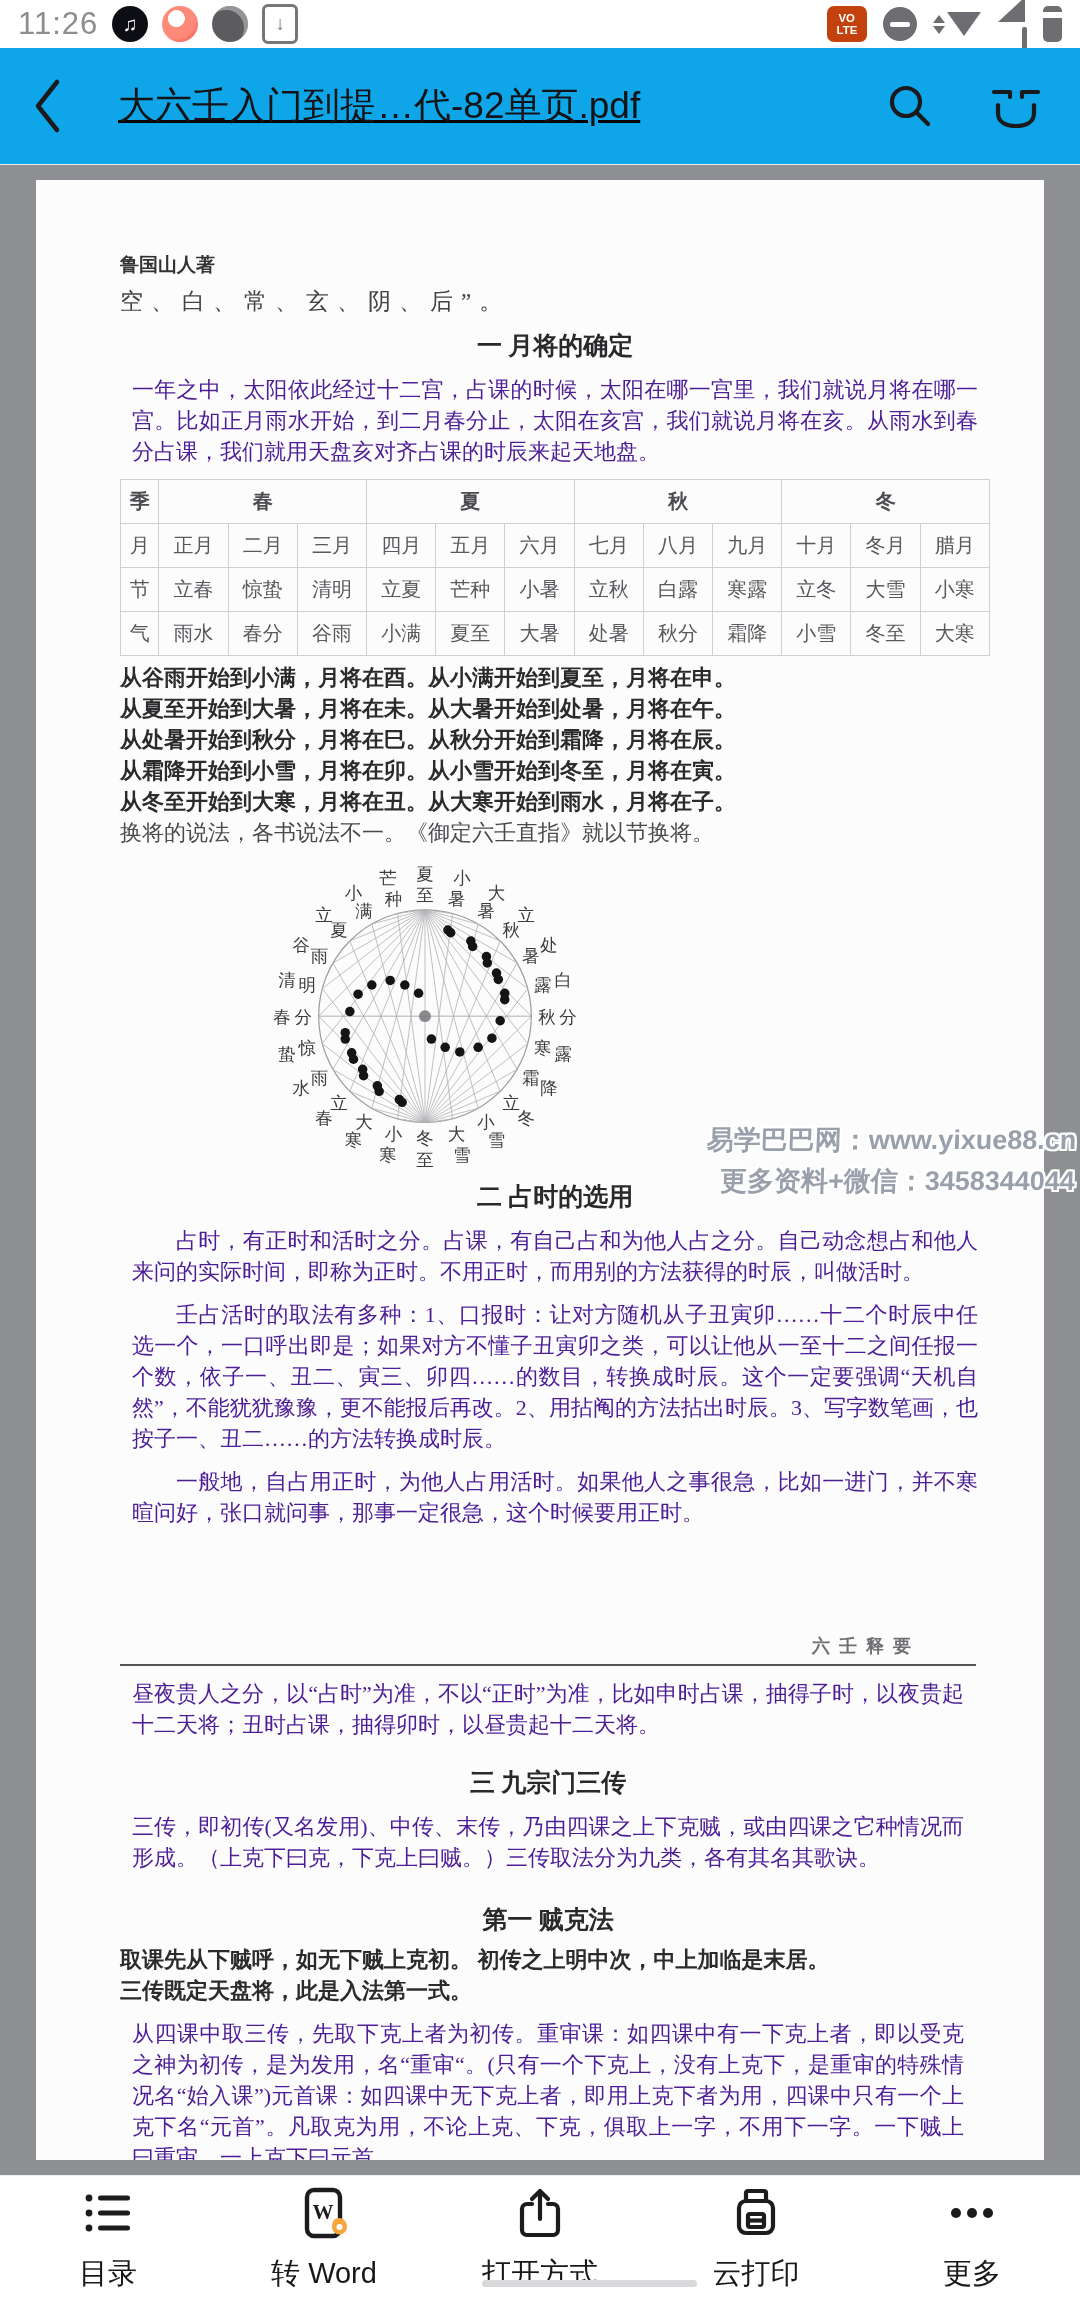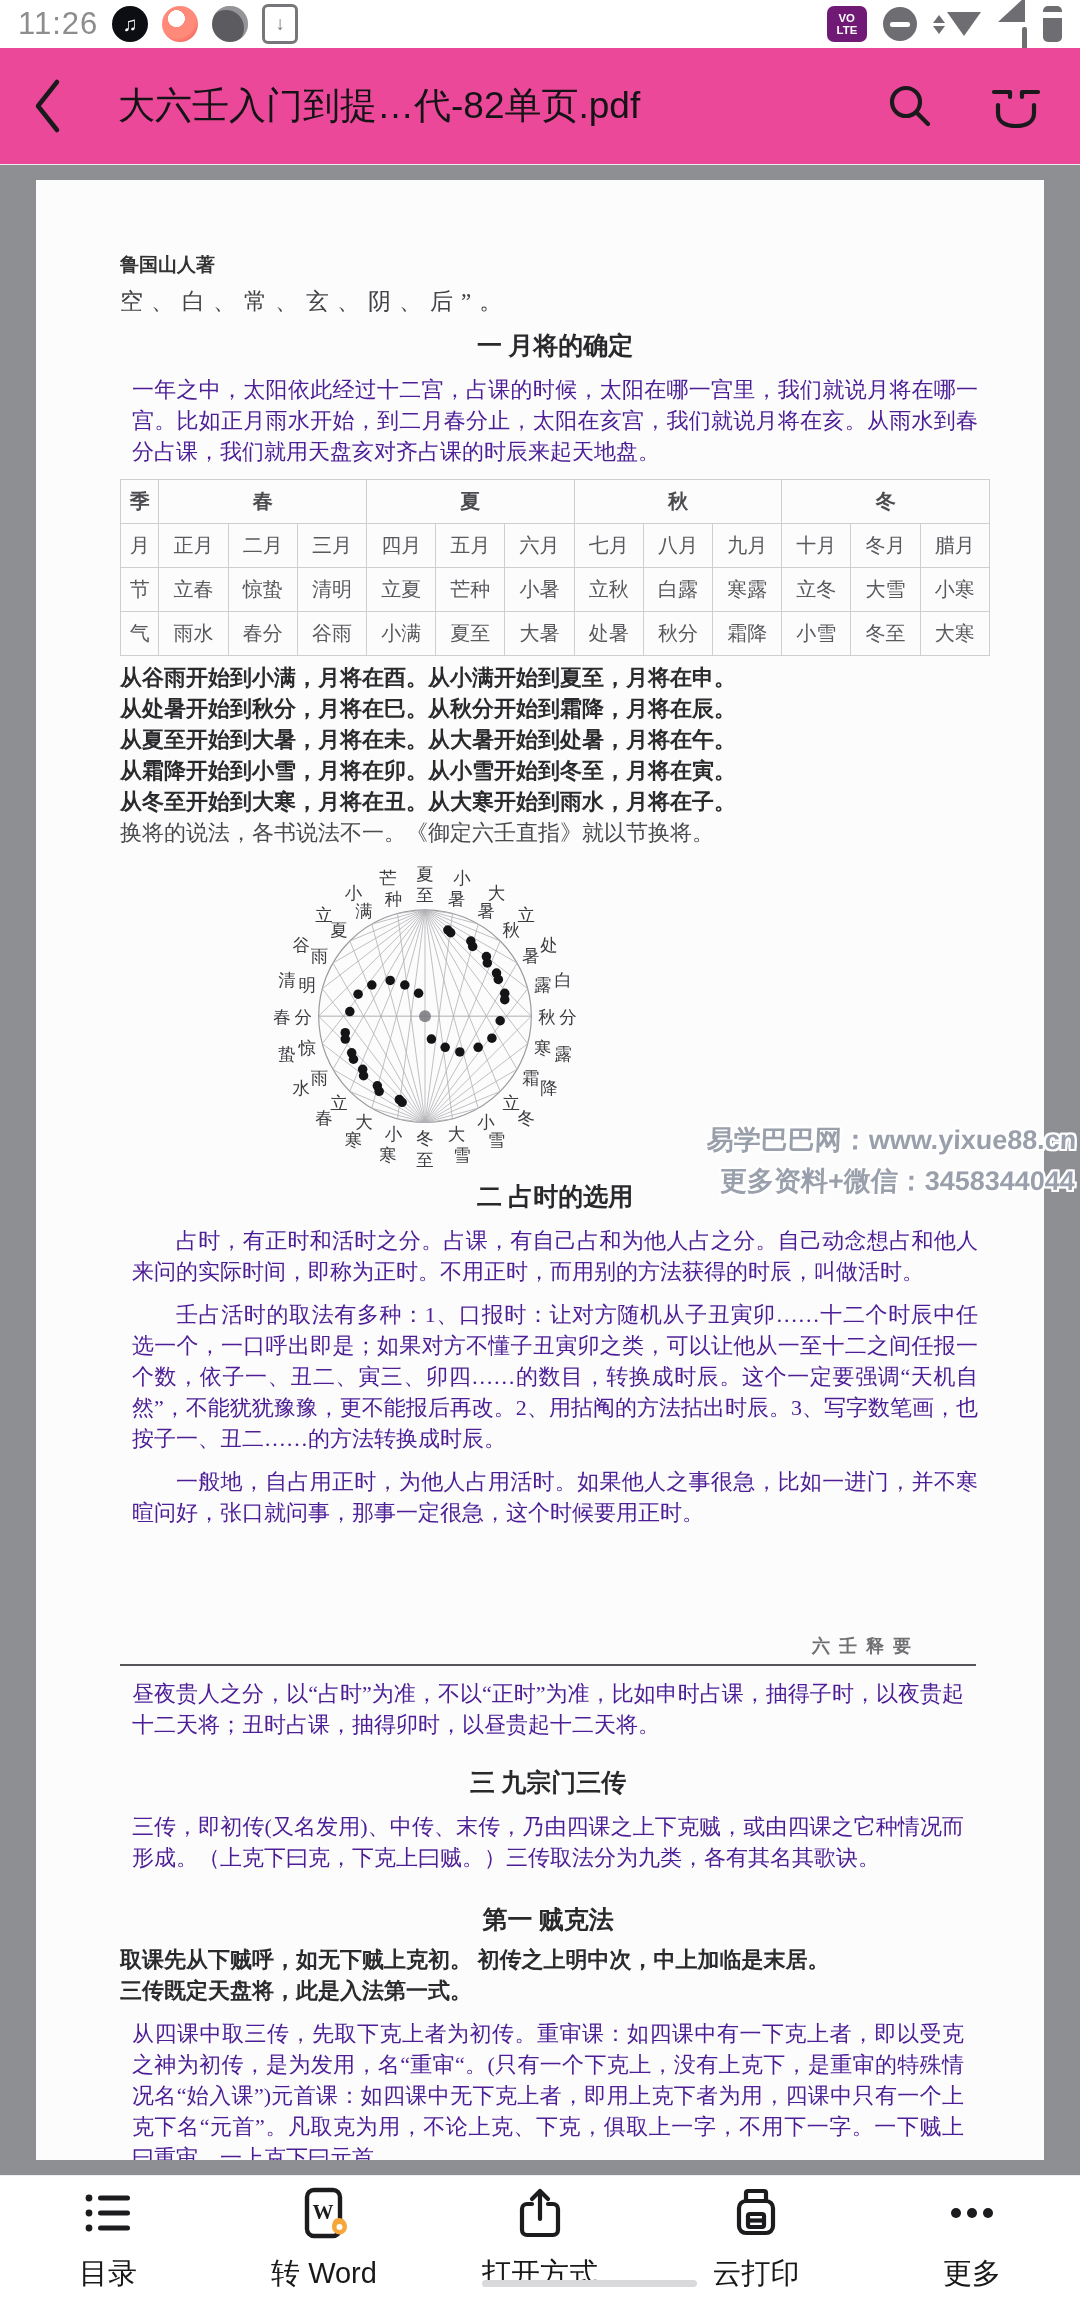--- a/index.html
+++ b/index.html
@@ -9,37 +9,37 @@
   
   .status-bar{position:absolute;top:0;left:0;right:0;height:48px;background:#fff;display:flex;justify-content:space-between;align-items:center;padding:0 18px;box-sizing:border-box;}
   .sb-left{display:flex;align-items:center;gap:14px;}
   .sb-time{font-size:31px;color:#8d8d90;letter-spacing:1px;}
   .notif{width:36px;height:36px;border-radius:50%;display:inline-flex;align-items:center;justify-content:center;box-sizing:border-box;}
   .tiktok{background:#0d0d14;color:#fff;font-size:20px;}
   .pinkapp{background:radial-gradient(circle at 40% 35%, #ffffff 0 26%, #ff8a7a 27% 60%, #e8413c 100%);}
   .darkapp{background:#5c5c60;box-shadow:inset -4px 4px 0 rgba(255,255,255,.35);}
   .dl{width:30px;height:34px;border-radius:6px;border:3px solid #77777b;color:#77777b;font-size:19px;font-weight:bold;}
   .sb-right{display:flex;align-items:center;gap:16px;}
-  .volte{width:40px;height:36px;border-radius:7px;background:#701a75;color:#fff;display:inline-flex;flex-direction:column;align-items:center;justify-content:center;line-height:1;}
+  .volte{width:40px;height:36px;border-radius:7px;background:#c2410c;color:#fff;display:inline-flex;flex-direction:column;align-items:center;justify-content:center;line-height:1;}
   .volte i{font-style:normal;font-size:12px;font-weight:bold;transform:scale(.95);}
   .dnd{width:34px;height:34px;border-radius:50%;background:#6d6d72;position:relative;}
   .dnd::after{content:"";position:absolute;left:7px;right:7px;top:15px;height:5px;border-radius:2px;background:#fff;}
   .wifi{display:inline-flex;align-items:flex-end;gap:2px;}
   .wifi .updown{display:inline-block;width:0;height:0;border-left:6px solid transparent;border-right:6px solid transparent;border-top:8px solid #6d6d72;margin-bottom:2px;position:relative;}
   .wifi .updown::before{content:"";position:absolute;left:-6px;top:-19px;border-left:6px solid transparent;border-right:6px solid transparent;border-bottom:8px solid #6d6d72;}
   .wifi .fan{display:inline-block;width:0;height:0;border-left:17px solid transparent;border-right:17px solid transparent;border-top:24px solid #6d6d72;}
   .signal{position:relative;display:inline-flex;align-items:flex-end;gap:4px;flex-direction:column;}
   .signal .sg-label{position:absolute;top:-12px;left:2px;font-style:normal;font-size:13px;font-weight:bold;color:#6d6d72;}
   .signal svg{display:block;}
   .signal .bar2{width:5px;height:26px;background:#6d6d72;border-radius:2px;}
   .battery{width:19px;height:36px;border-radius:5px;background:#6d6d72;position:relative;overflow:hidden;display:inline-block;}
   .battery .level{position:absolute;left:0;right:0;top:6px;height:6px;background:#fff;}
 
   
-  .nav-bar{position:absolute;top:48px;left:0;right:0;height:117px;background:#ec4899;display:flex;align-items:center;padding:0 34px 0 30px;box-sizing:border-box;border-bottom:1px solid #ececee;}
+  .nav-bar{position:absolute;top:48px;left:0;right:0;height:117px;background:#0ea5e9;display:flex;align-items:center;padding:0 34px 0 30px;box-sizing:border-box;border-bottom:1px solid #ececee;text-decoration:underline;}
   .back-btn{width:60px;height:70px;display:flex;align-items:center;justify-content:flex-start;}
   .nav-title{flex:1;font-size:37px;color:#141416;margin-left:28px;white-space:nowrap;overflow:hidden;}
   .nav-actions{display:flex;align-items:center;gap:46px;margin-left:10px;}
   .icon-btn{width:60px;height:60px;display:flex;align-items:center;justify-content:center;}
 
   
   .viewer{position:absolute;top:165px;left:0;right:0;height:2010px;background:#8e8f93;overflow:hidden;}
   .page{position:absolute;left:36px;right:36px;background:#fcfcfd;overflow:hidden;font-family:"Liberation Serif","DejaVu Serif",serif;color:#3e3e42;}
   .p1{top:15px;height:1687px;padding:72px 54px 0 84px;box-sizing:border-box;}
   .p2{top:1435px;height:560px;padding:34px 68px 0 84px;box-sizing:border-box;}
@@ -190,22 +190,22 @@
               <td>秋分</td>
               <td>霜降</td>
               <td>小雪</td>
               <td>冬至</td>
               <td>大寒</td>
             </tr>
           </tbody>
         </table>
       <div>
         <div class="boldline">从谷雨开始到小满，月将在酉。从小满开始到夏至，月将在申。</div>
+        <div class="boldline">从夏至开始到大暑，月将在未。从大暑开始到处暑，月将在午。</div>
         <div class="boldline">从处暑开始到秋分，月将在巳。从秋分开始到霜降，月将在辰。</div>
-        <div class="boldline">从夏至开始到大暑，月将在未。从大暑开始到处暑，月将在午。</div>
         <div class="boldline">从霜降开始到小雪，月将在卯。从小雪开始到冬至，月将在寅。</div>
         <div class="boldline">从冬至开始到大寒，月将在丑。从大寒开始到雨水，月将在子。</div>
       </div>
       <p class="note">换将的说法，各书说法不一。《御定六壬直指》就以节换将。</p>
       <div class="diagram">
         <svg id="wheel" width="330" viewBox="0 0 360 332">
             <circle cx="180" cy="166" r="116" fill="none" stroke="#9a9a9e" stroke-width="1.3"></circle>
             <line x1="180" y1="50" x2="210.02300923189242" y2="53.952604150468076" stroke="#b2b2b6" stroke-width="0.9"></line>
             <line x1="180" y1="50" x2="238" y2="65.54105316100512" stroke="#b2b2b6" stroke-width="0.9"></line>
             <line x1="180" y1="50" x2="262.0243866176395" y2="83.97561338236049" stroke="#b2b2b6" stroke-width="0.9"></line>

